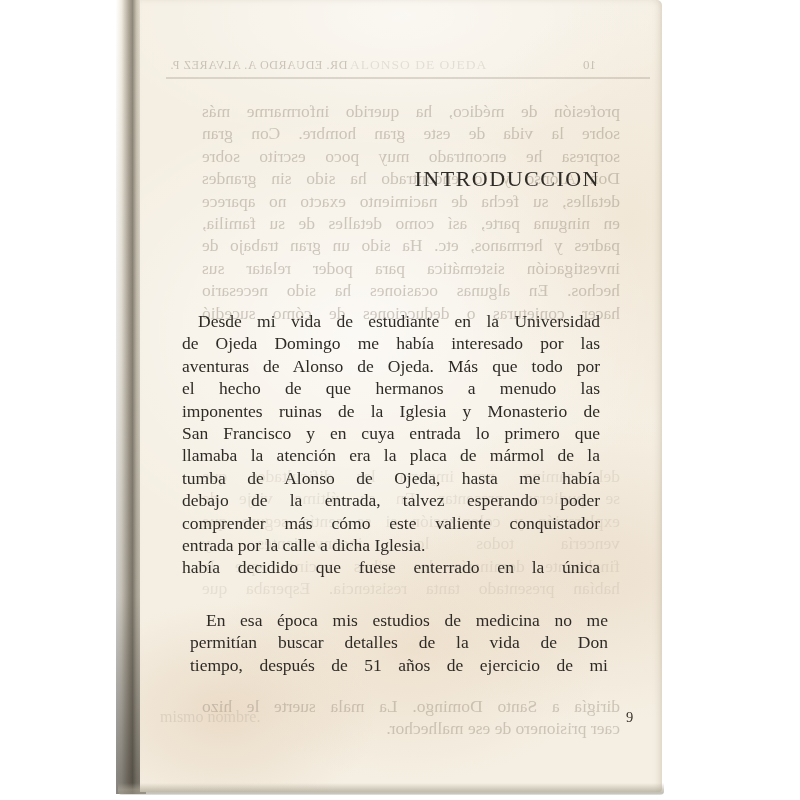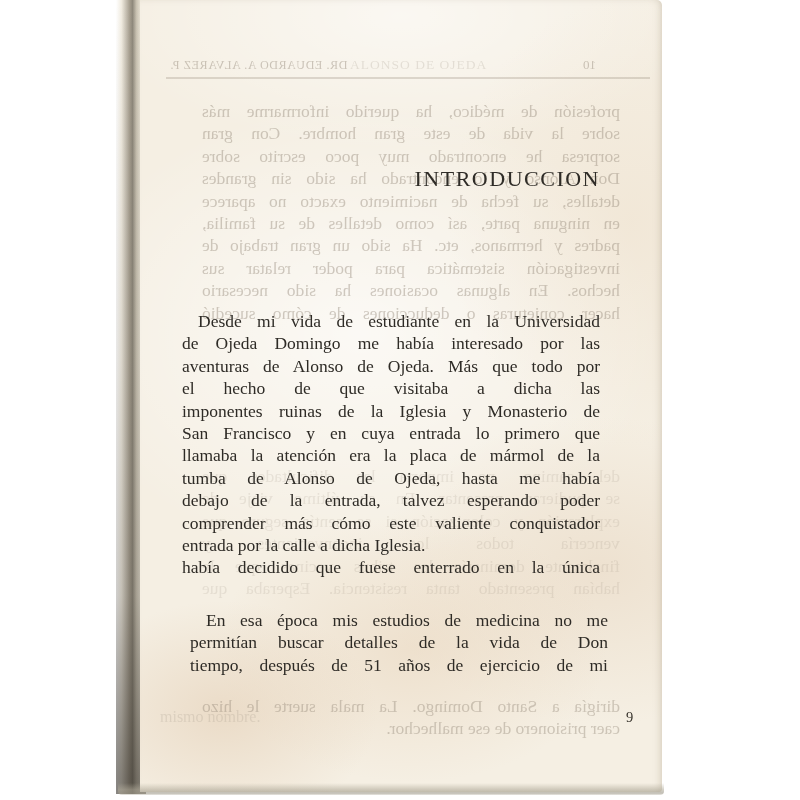--- a/index.html
+++ b/index.html
@@ -121,21 +121,21 @@
     <div class="ghost ghost-title">ALONSO DE OJEDA</div>
     <div class="ghost ghost-bottom">mismo nombre.</div>
 
     <div class="content">
       <div class="heading">INTRODUCCION</div>
 
       <div class="textblock para1">
         <div class="line indent">Desde mi vida de estudiante en la Universidad</div>
         <div class="line">de Ojeda Domingo me había interesado por las</div>
         <div class="line">aventuras de Alonso de Ojeda. Más que todo por</div>
-        <div class="line">el hecho de que visitaba a dicha las</div>
+        <div class="line">el hecho de que hermanos a menudo las</div>
         <div class="line">imponentes ruinas de la Iglesia y Monasterio de</div>
         <div class="line">San Francisco y en cuya entrada lo primero que</div>
         <div class="line">llamaba la atención era la placa de mármol de la</div>
         <div class="line">tumba de Alonso de Ojeda, hasta me había</div>
         <div class="line">debajo de la entrada, talvez esperando poder</div>
         <div class="line">comprender más cómo este valiente conquistador</div>
         <div class="line lastline">entrada por la calle a dicha Iglesia.</div>
         <div class="line">había decidido que fuese enterrado en la única</div>
       </div>
 

